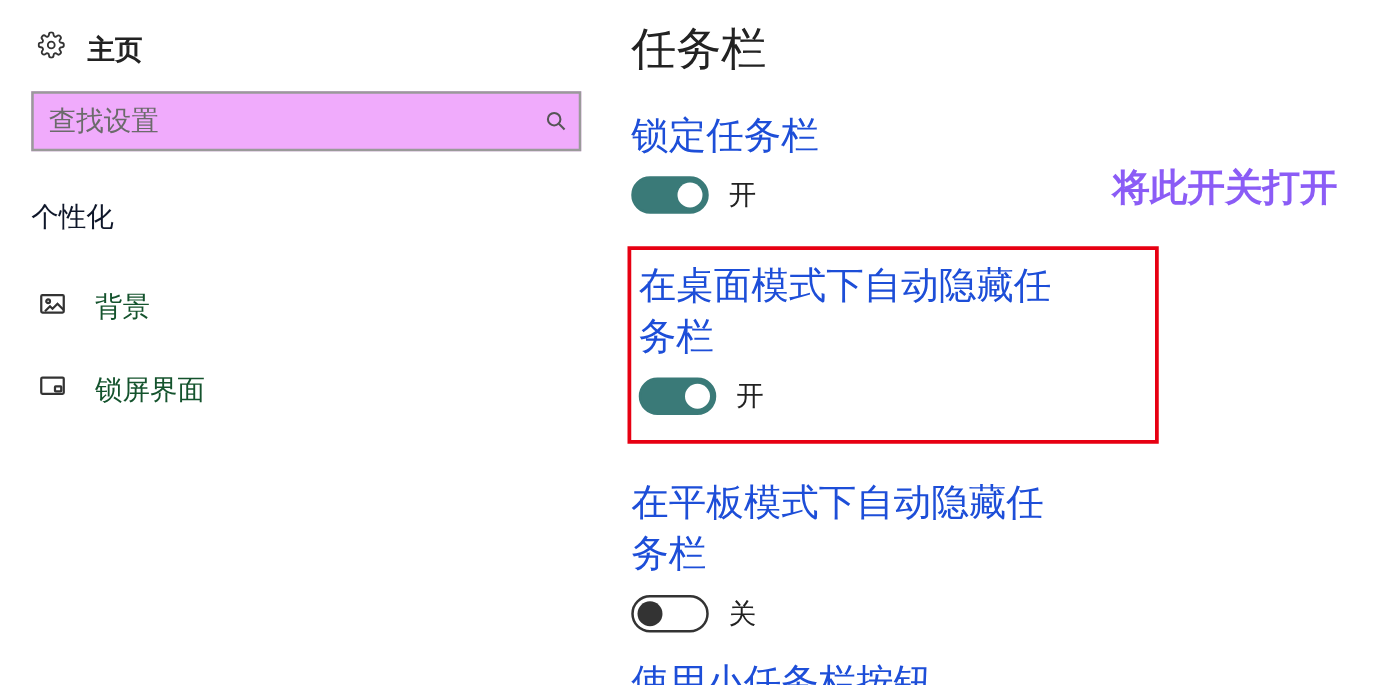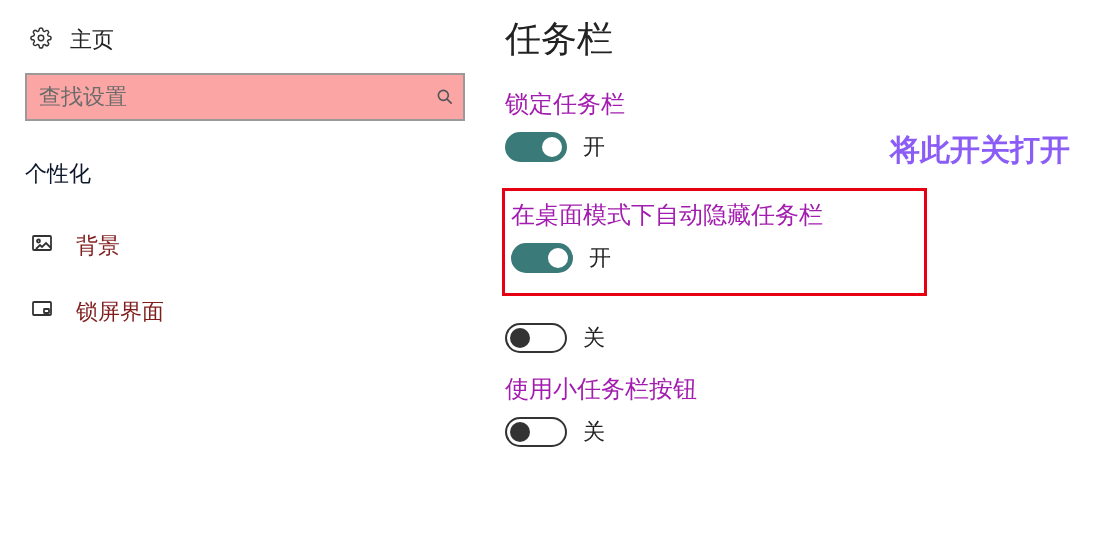--- a/index.html
+++ b/index.html
@@ -13,36 +13,37 @@
     color: #222;
     display: flex;
     overflow: hidden;
   }
   .sidebar {
     width: 490px;
     padding: 15px 30px 0 25px;
   }
   .home-row {
     display: flex;
-    align-items: flex-end;
+    align-items: flex-start;
     gap: 18px;
     padding: 10px 5px 18px 5px;
     font-size: 22px;
     color: #222;
+    font-weight: bold;
   }
   .gear-icon { width: 22px; height: 22px; color: #333; }
   .search-wrap {
     position: relative;
     width: 440px;
   }
   .search-input {
     width: 100%;
     height: 48px;
     border: 2px solid #9a9a9a;
-    background: #fca5a5;
+    background: #f0abfc;
     font-size: 22px;
     color: #4a4a4a;
     padding: 0 44px 0 12px;
     font-family: inherit;
   }
   .search-input::placeholder { color: #6b6b6b; }
   .search-icon-btn {
     position: absolute;
     right: 10px; top: 0; bottom: 0;
     display: flex; align-items: center;
@@ -53,41 +54,41 @@
     font-size: 22px;
     color: #0f172a;
   }
   .nav-list { margin-top: 24px; }
   .nav-item {
     display: flex;
     align-items: center;
     gap: 22px;
     padding: 18px 5px;
     font-size: 22px;
-    color: #7f1d1d;
+    color: #14532d;
     cursor: pointer;
   }
   .nav-icon { width: 24px; height: 24px; color: #333; }
   .main {
     padding: 15px 0 0 0;
     position: relative;
     flex: 1;
   }
   .page-title {
     font-size: 36px;
     font-weight: 500;
     margin: 0 0 22px 15px;
   }
   .setting-block {
     padding: 8px 15px 12px 15px;
     width: 372px;
   }
   .setting-label {
-    font-size: 24px;
-    color: #a21caf;
+    font-size: 30px;
+    color: #1d4ed8;
     margin-bottom: 12px;
   }
   .toggle-row {
     display: flex;
     align-items: center;
     gap: 16px;
   }
   .toggle {
     width: 62px;
     height: 30px;
@@ -208,20 +209,21 @@
       <div class="toggle-row">
         <span class="toggle on">
             <span class="knob"></span>
           </span>
         <span class="toggle-text">开</span>
       </div>
     </div>
   </div>
 
   <div class="setting-block">
+    <div class="setting-label">在平板模式下自动隐藏任务栏</div>
     <div class="toggle-row">
       <span class="toggle off">
           <span class="knob"></span>
         </span>
       <span class="toggle-text">关</span>
     </div>
   </div>
 
   <div class="setting-block">
     <div class="setting-label">使用小任务栏按钮</div>

